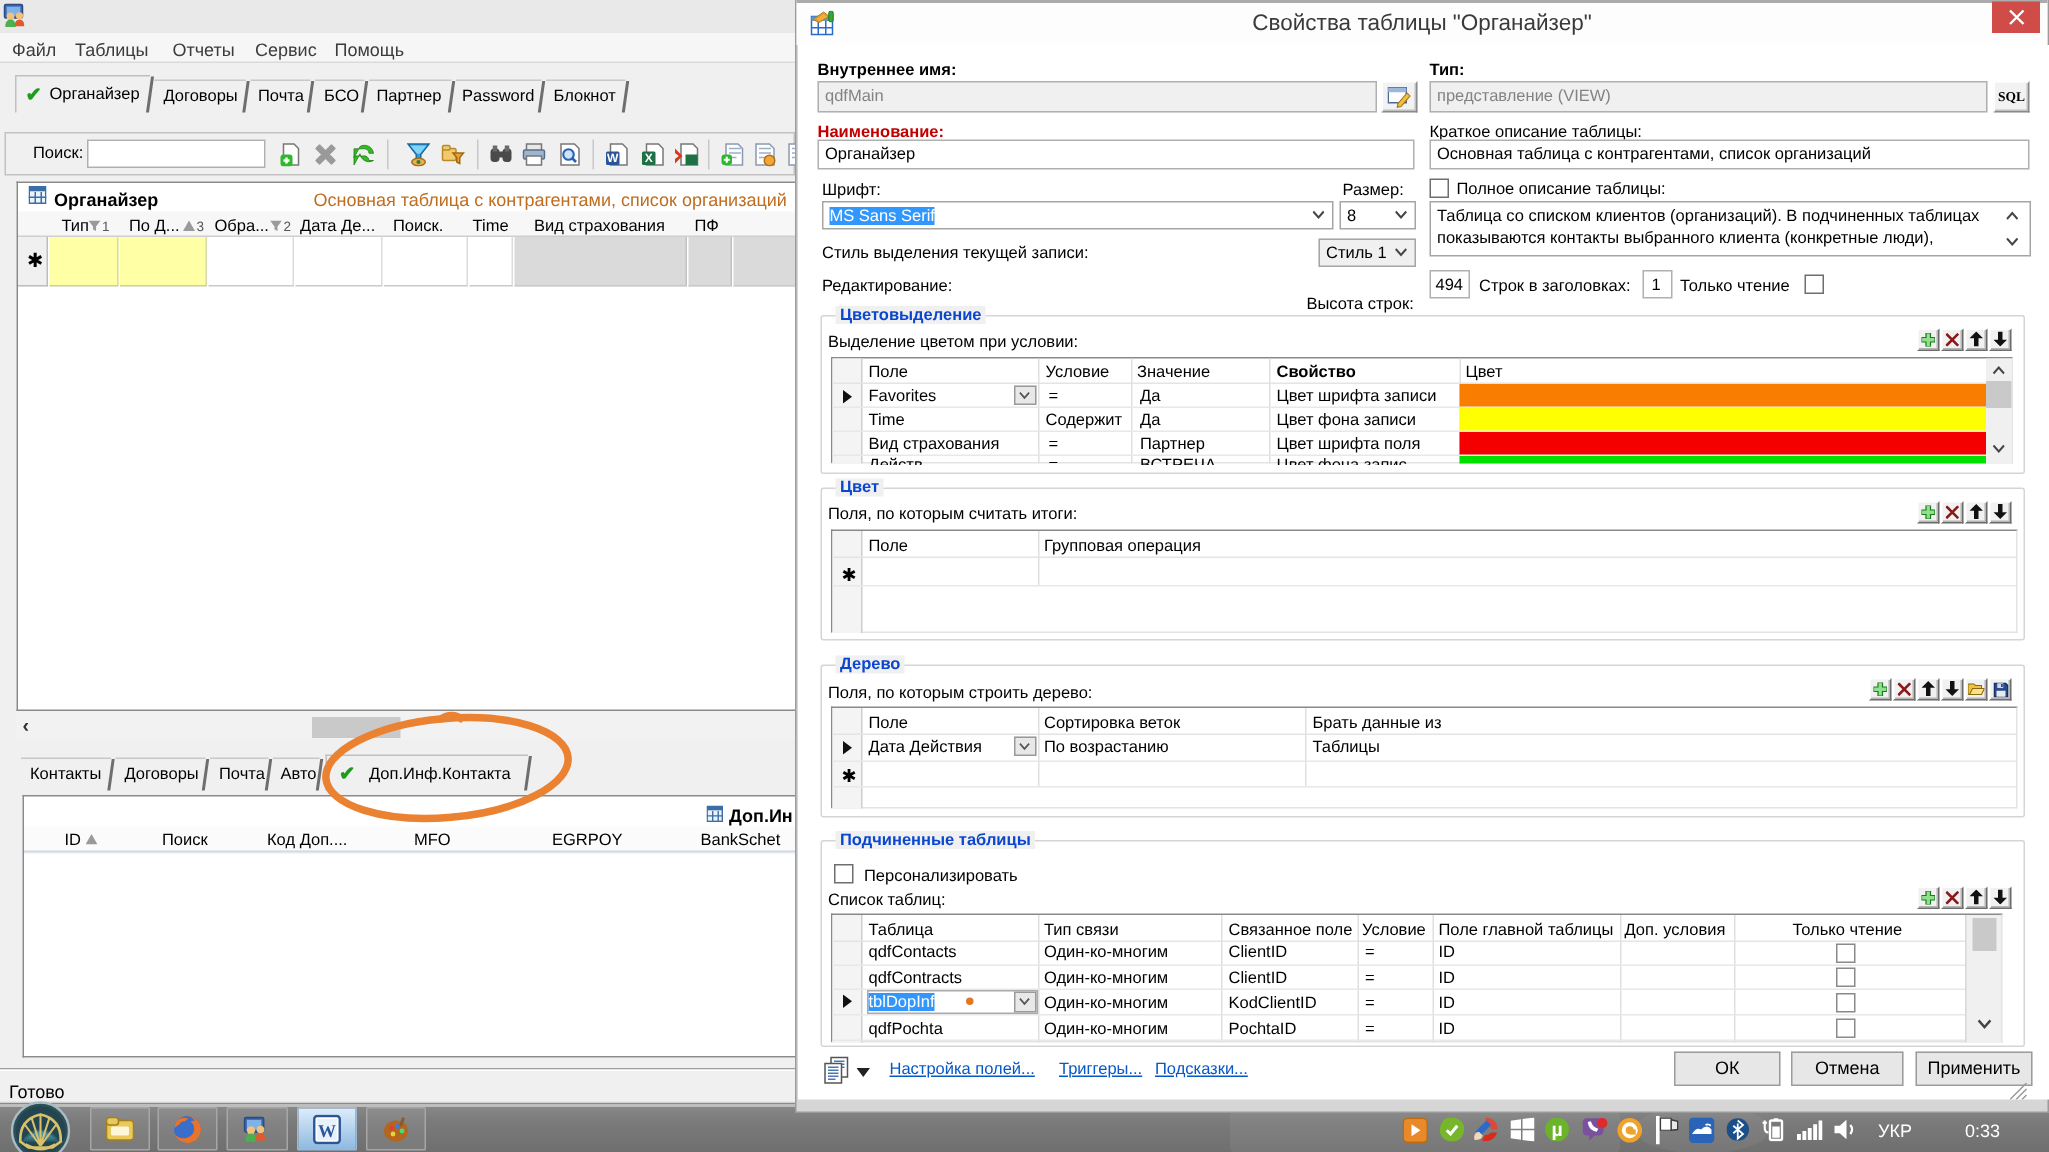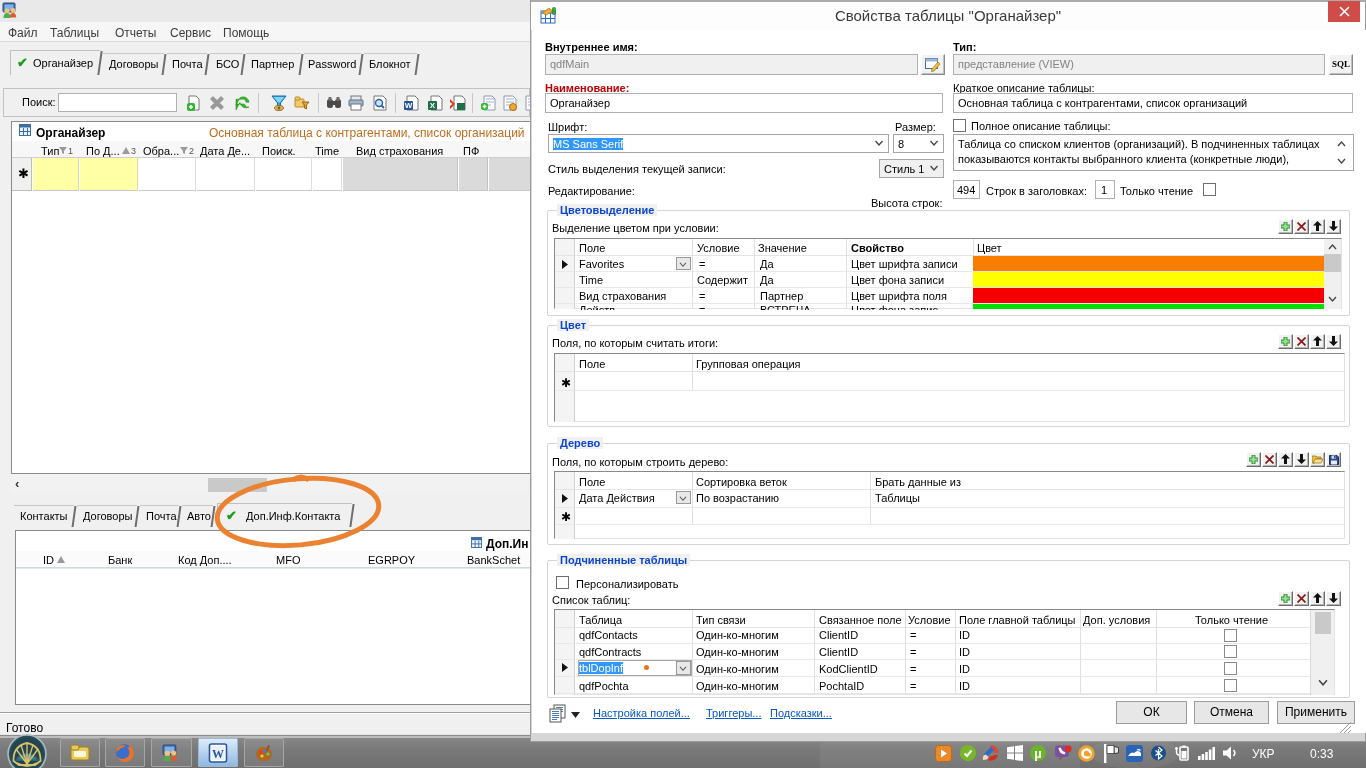--- a/index.html
+++ b/index.html
@@ -224,21 +224,21 @@
         <line x1="4.5" y1="4" x2="4.5" y2="12" stroke="#3a6ea5"></line>
         <line x1="8.5" y1="4" x2="8.5" y2="12" stroke="#3a6ea5"></line>
         <line x1="0" y1="7.5" x2="12" y2="7.5" stroke="#3a6ea5"></line>
       </svg>
     <div class="lbl bold" style="left:486px;top:537px;font-size:12px;">Доп.Ин</div>
     <div class="abs" style="left:16px;top:551px;width:514px;height:17px;background:#fbfbfb;border-bottom:1px solid #cfd8e4;"></div>
     <div class="lbl" style="left:43px;top:554px;">ID</div>
     <svg class="abs" style="left:57px;top:556px" width="8" height="7">
         <path d="M4 0 8 7 0 7z" fill="#9a9a9a"></path>
       </svg>
-    <div class="lbl" style="left:108px;top:554px;">Банк</div>
+    <div class="lbl" style="left:108px;top:554px;">Поиск</div>
     <div class="lbl" style="left:178px;top:554px;">Код Доп....</div>
     <div class="lbl" style="left:276px;top:554px;">MFO</div>
     <div class="lbl" style="left:368px;top:554px;">EGRPOY</div>
     <div class="lbl" style="left:467px;top:554px;">BankSchet</div>
     <div class="abs" style="left:16px;top:568px;width:514px;height:1px;background:#e4e9f0;"></div>
   </div>
 
   <div class="abs" style="left:0;top:712px;width:530px;height:1px;background:#9f9f9f;"></div>
     <div class="abs" style="left:0;top:713px;width:530px;height:1px;background:#fff;"></div>
   <div class="lbl" style="left:6px;top:721px;font-size:12px;">Готово</div>

